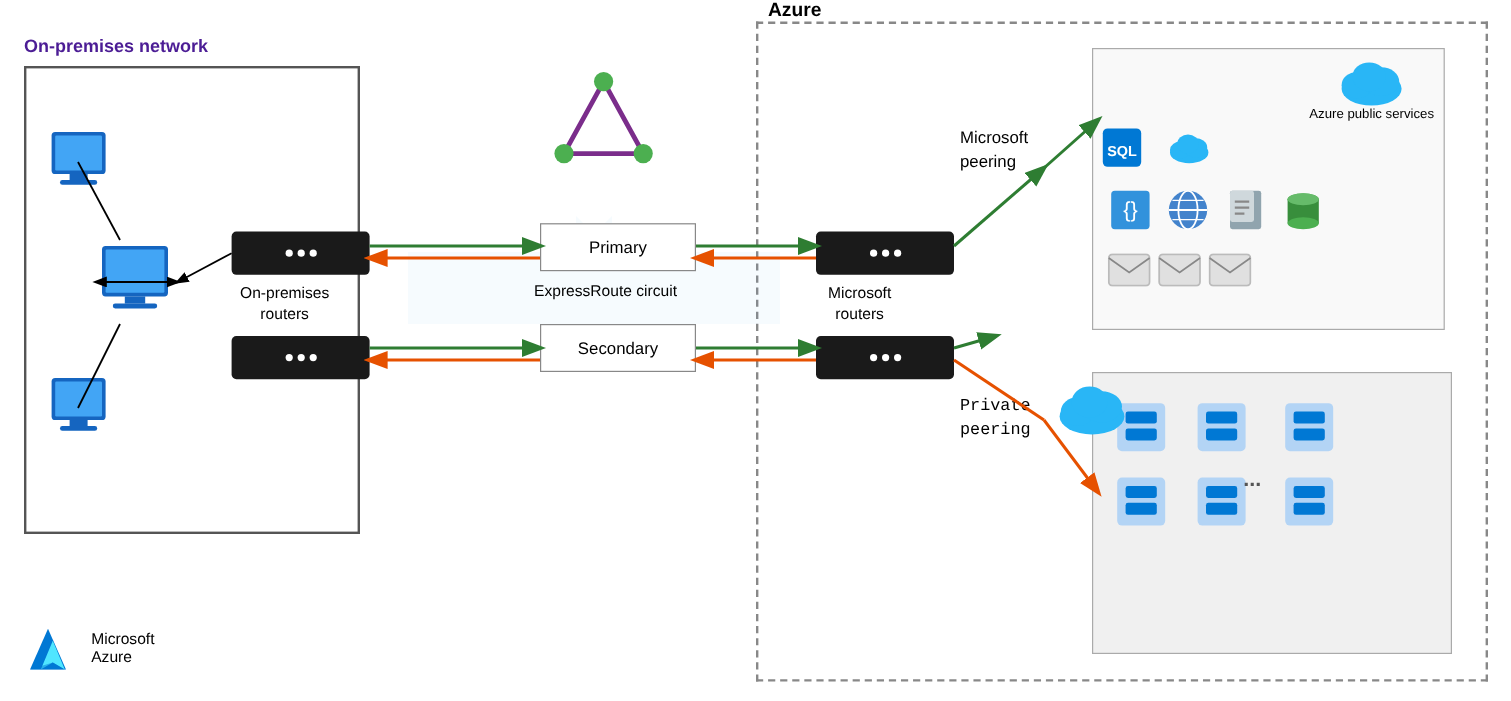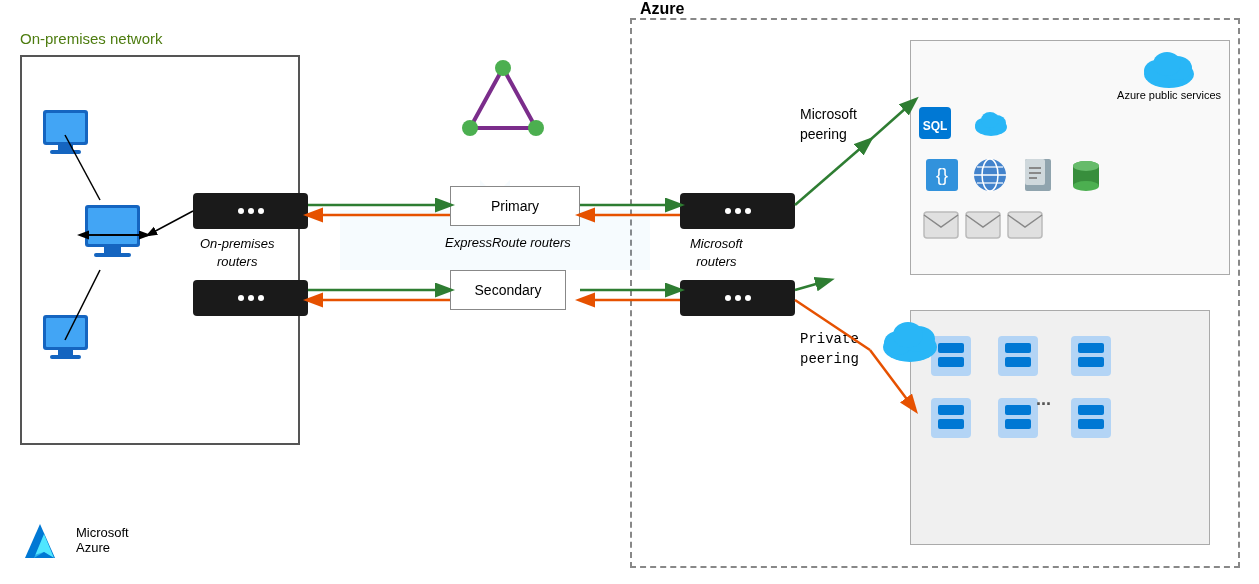--- a/index.html
+++ b/index.html
@@ -28,22 +28,22 @@
       height: 390px;
       border: 2px solid #555;
       background: #fff;
     }
 
     .onprem-title {
       position: absolute;
       left: 20px;
       top: 30px;
       font-size: 15px;
-      font-weight: normal;
-      color: #4d7c0f;
+      font-weight: bold;
+      color: #4c1d95;
     }
 
     
     .azure-box {
       position: absolute;
       left: 630px;
       top: 18px;
       width: 610px;
       height: 550px;
       border: 2px dashed #888;
@@ -80,21 +80,20 @@
       height: 6px;
       background: #fff;
       border-radius: 50%;
     }
 
     
     .label {
       position: absolute;
       font-size: 13px;
       color: #000;
-      font-style: italic;
     }
 
     
     .circuit-box {
       position: absolute;
       border: 1.5px solid #888;
       background: #fff;
       display: flex;
       align-items: center;
       justify-content: center;
@@ -117,21 +116,21 @@
       position: absolute;
       font-size: 14px;
       color: #000;
     }
 
     
     .public-services-box {
       position: absolute;
       left: 910px;
       top: 40px;
-      width: 320px;
+      width: 294px;
       height: 235px;
       border: 1.5px solid #aaa;
       background: #f9f9f9;
     }
 
     
     .private-peering-box {
       position: absolute;
       left: 910px;
       top: 310px;
@@ -376,25 +375,25 @@
       <div class="router-dot"></div>
     </div>
   </div>
 
   <div class="label" style="left:200px; top:235px; text-align:center; line-height:1.4;">On-premises<br>routers</div>
 
   <div class="circuit-box" style="left:450px; top:186px; width:130px; height:40px;">
     <span>Primary</span>
   </div>
 
-  <div class="circuit-box" style="left:450px; top:270px; width:116px; height:40px;">
+  <div class="circuit-box" style="left:450px; top:270px; width:130px; height:40px;">
     <span>Secondary</span>
   </div>
 
-  <div class="label" style="left:445px; top:235px; font-size:13px; text-align:center;">ExpressRoute routers</div>
+  <div class="label" style="left:445px; top:235px; font-size:13px; text-align:center;">ExpressRoute circuit</div>
 
   <div class="router-bar" style="left:680px; top:193px; width:115px; height:36px;">
     <div class="router-dots">
       <div class="router-dot"></div>
       <div class="router-dot"></div>
       <div class="router-dot"></div>
     </div>
   </div>
 
   <div class="router-bar" style="left:680px; top:280px; width:115px; height:36px;">

